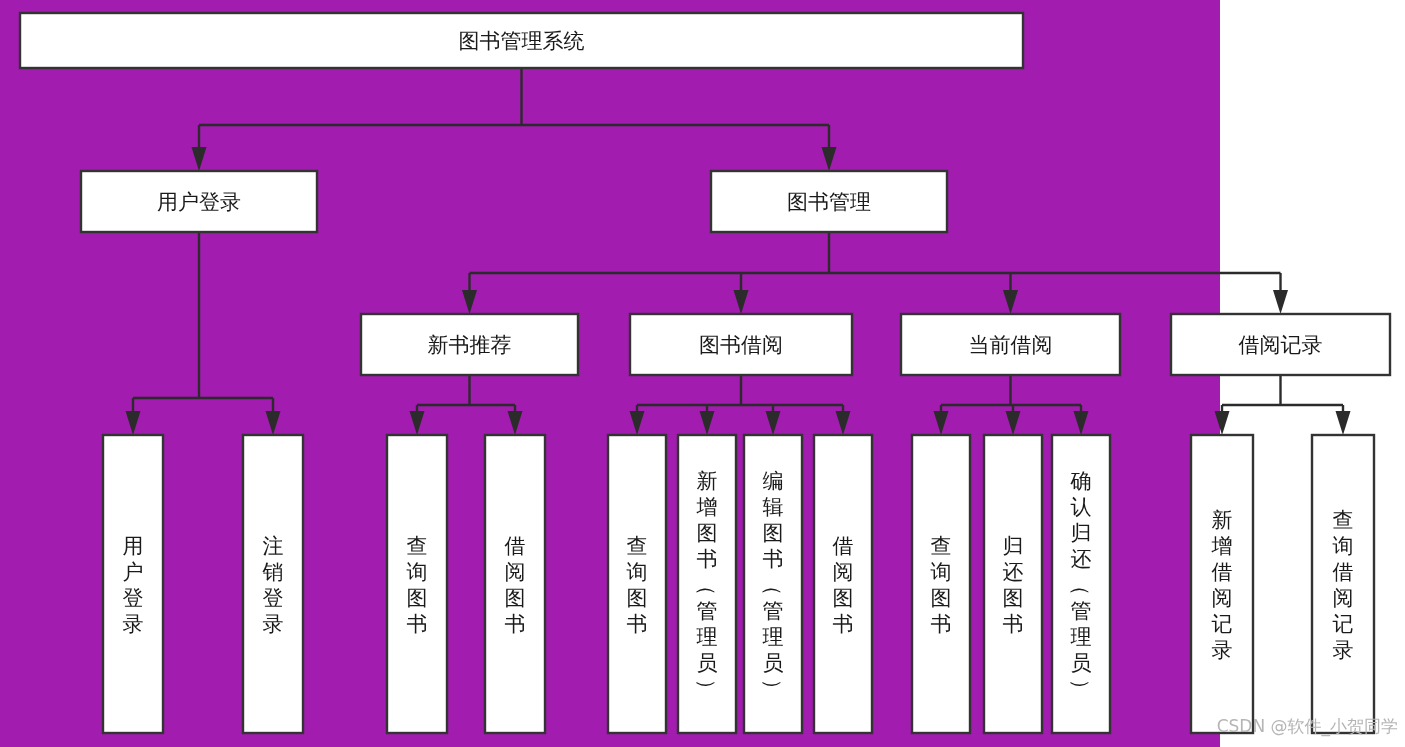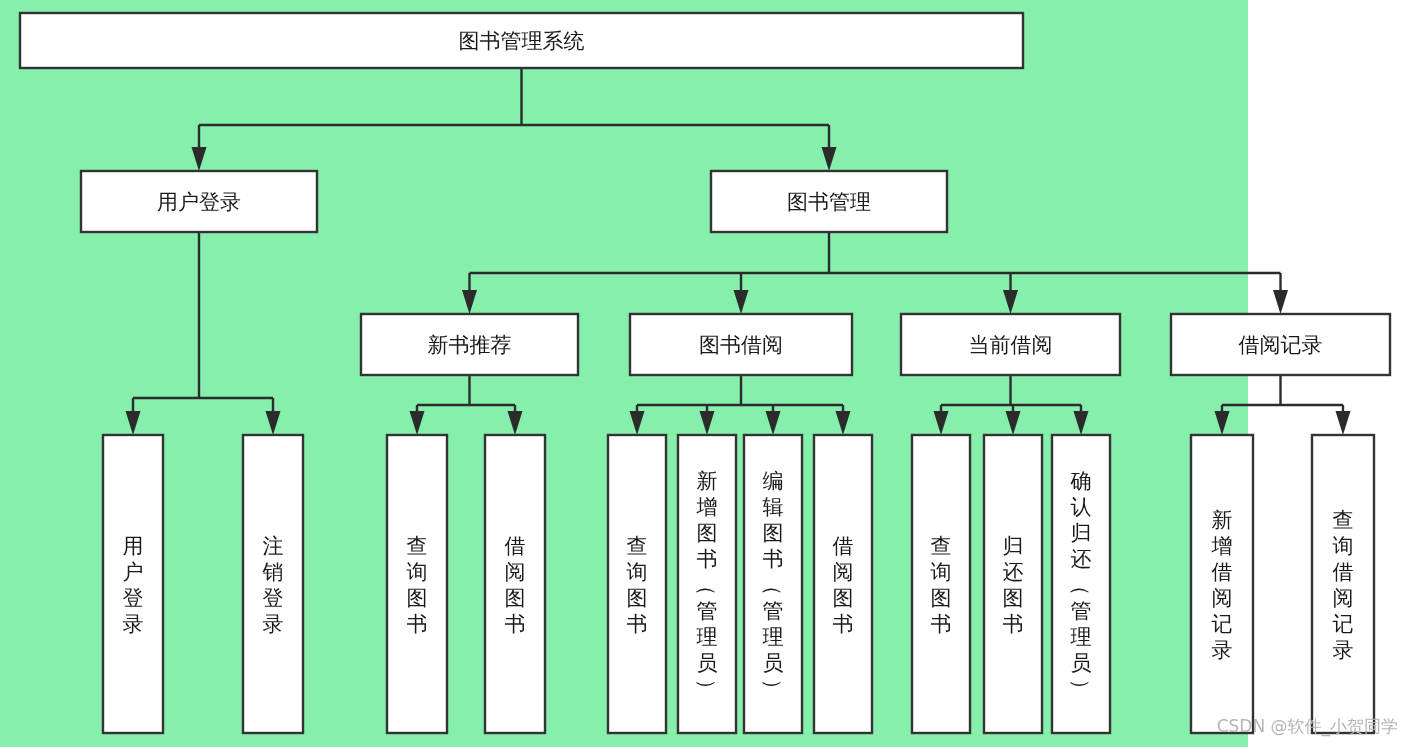--- a/index.html
+++ b/index.html
@@ -11,22 +11,21 @@
   body {
     width: 1405px;
     height: 747px;
     font-family: "DejaVu Sans", "Liberation Sans", sans-serif;
     overflow: hidden;
   }
   #diagram-root {
     position: relative;
     width: 1220px;
     height: 747px;
-    background: #86efac;
-    padding-left: 28px;
+    background: #a21caf;
   }
   svg.diagram-canvas {
     position: absolute;
     left: 0;
     top: 0;
     width: 1405px;
     height: 747px;
     display: block;
   }
   .node-box {

